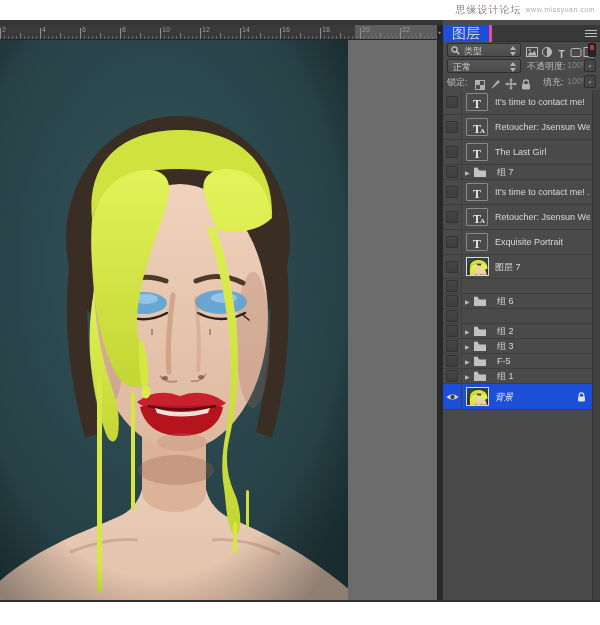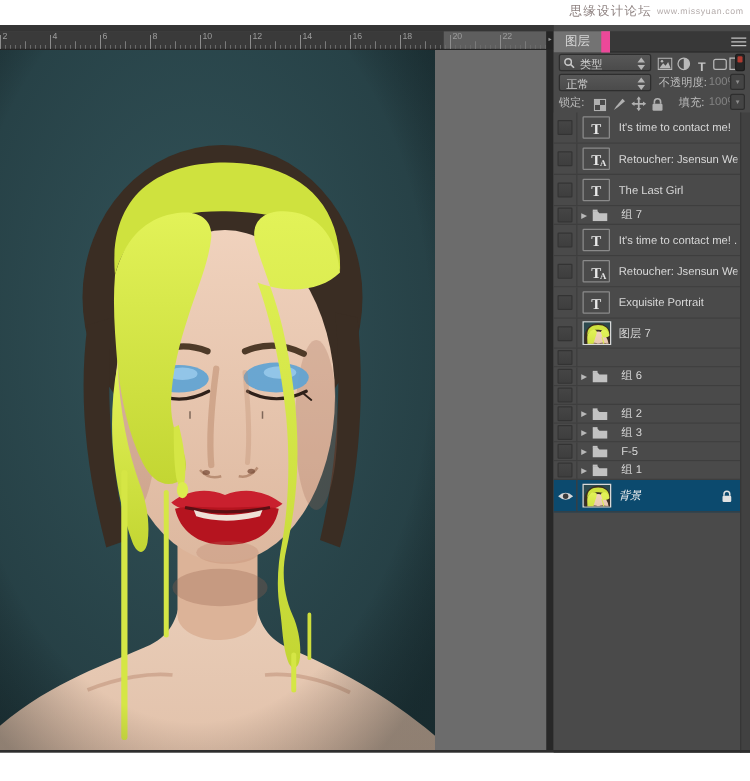--- a/index.html
+++ b/index.html
@@ -30,21 +30,21 @@
 
   
   #canvas-wrap { left:0; top:20px; width:443px; height:560px; background:#6c6c6c; }
   #photo { left:0; top:0; width:348px; height:560px; display:block; }
   #canvas-edge { left:437px; top:20px; width:6px; height:560px; background:#282828; }
   #win-bottom-edge { left:0; top:580px; width:600px; height:2px; background:#2e2e2e; }
 
   
   #panel { left:443px; top:0; width:157px; height:582px; background:#4a4a4a; }
   #tabbar { left:0; top:5px; width:157px; height:17px; background:#383838; border-bottom:1px solid #2c2c2c; }
-  #tab-layers { left:0; top:0; height:17px; background:#737373; color:#d6d6d6; font-size:10px; line-height:17px; padding:0 9px; border-right:7px solid #ec4899; }
+  #tab-layers { left:0; top:0; height:17px; background:#1d4ed8; color:#d6d6d6; font-size:14px; line-height:17px; padding:0 9px; border-right:3px solid #ec4899; }
   #panel-menu { right:3px; top:5px; width:12px; height:8px; }
   #panel-menu i { display:block; height:1px; background:#c2c2c2; margin-bottom:2px; }
 
   .ctl-row { left:0; width:157px; height:16px; }
   #filter-row { top:22px; } #blend-row { top:38px; } #lock-row { top:54px; }
   .dd { position:absolute; left:4px; top:1px; width:74px; height:14px; background:linear-gradient(#575757,#4b4b4b); border:1px solid #2e2e2e; border-radius:2px; color:#cfcfcf; font-size:9px; line-height:12px; padding:0 20px; }
   .dd .ddtxt { position:absolute; left:16px; top:1px; }
   .dd .ddtxt2 { position:absolute; left:5px; top:1px; }
   .dd .updown { position:absolute; right:3px; top:2px; width:7px; height:10px; }
   .updown b,.updown s { position:absolute; left:0; width:0; height:0; border-left:3.5px solid transparent; border-right:3.5px solid transparent; }
@@ -56,21 +56,21 @@
   .ficon { position:absolute; top:2px; width:13px; height:12px; text-align:center; }
   #filter-toggle { position:absolute; right:4px; top:1px; width:8px; height:14px; background:#262626; border-radius:2px; border:1px solid #1d1d1d; }
   #filter-toggle i { display:block; margin:1px; height:5px; background:#b03a30; border-radius:1px; }
   .lockicon { position:absolute; top:2px; }
   #typeT { font-size:10px; color:#c4c4c4; font-weight:bold; line-height:12px; }
 
   
   #list { left:0; top:70px; width:157px; height:512px; background:#4a4a4a; }
   .row { position:relative; width:149px; border-bottom:1px solid #3e3e3e; background:#4a4a4a; }
   .h25 { height:25px; } .h15 { height:15px; } .h24 { height:24px; } .h26 { height:26px; }
-  .row.sel { background:#0c4a6e; }
+  .row.sel { background:#1d4ed8; }
   .viscol { position:absolute; left:0; top:0; bottom:0; width:19px; border-right:1px solid #3e3e3e; }
   .chk { position:absolute; left:3px; top:50%; margin-top:-6px; width:12px; height:12px; background:linear-gradient(#454545,#3e3e3e); border:1px solid #333; border-radius:1px; }
   .rowc { position:absolute; left:20px; top:0; right:0; bottom:0; }
   .tthumb { position:absolute; left:3px; top:50%; margin-top:-9px; width:22px; height:18px; border:1px solid #8a8a8a; border-radius:1px; color:#e8e8e8; text-align:center; }
   .tthumb .tg { font-size:12px; line-height:16px; font-weight:bold; font-family:"Liberation Serif",serif; }
   .tthumb .tsub { font-size:7px; font-weight:bold; font-family:"Liberation Serif",serif; position:absolute; right:2px; bottom:0; }
   .imgthumb { position:absolute; left:3px; top:50%; margin-top:-9.5px; width:23px; height:19px; border:1px solid #d9d9d9; overflow:hidden; background:#2d4a4f; }
   .imgthumb svg { display:block; width:23px; height:19px; }
   .lname { position:absolute; left:32px; top:50%; transform:translateY(-50%); font-size:9px; color:#d8d8d8; white-space:nowrap; overflow:hidden; max-width:95px; }
   .row.sel .lname { color:#f2f2f2; font-style:italic; }

